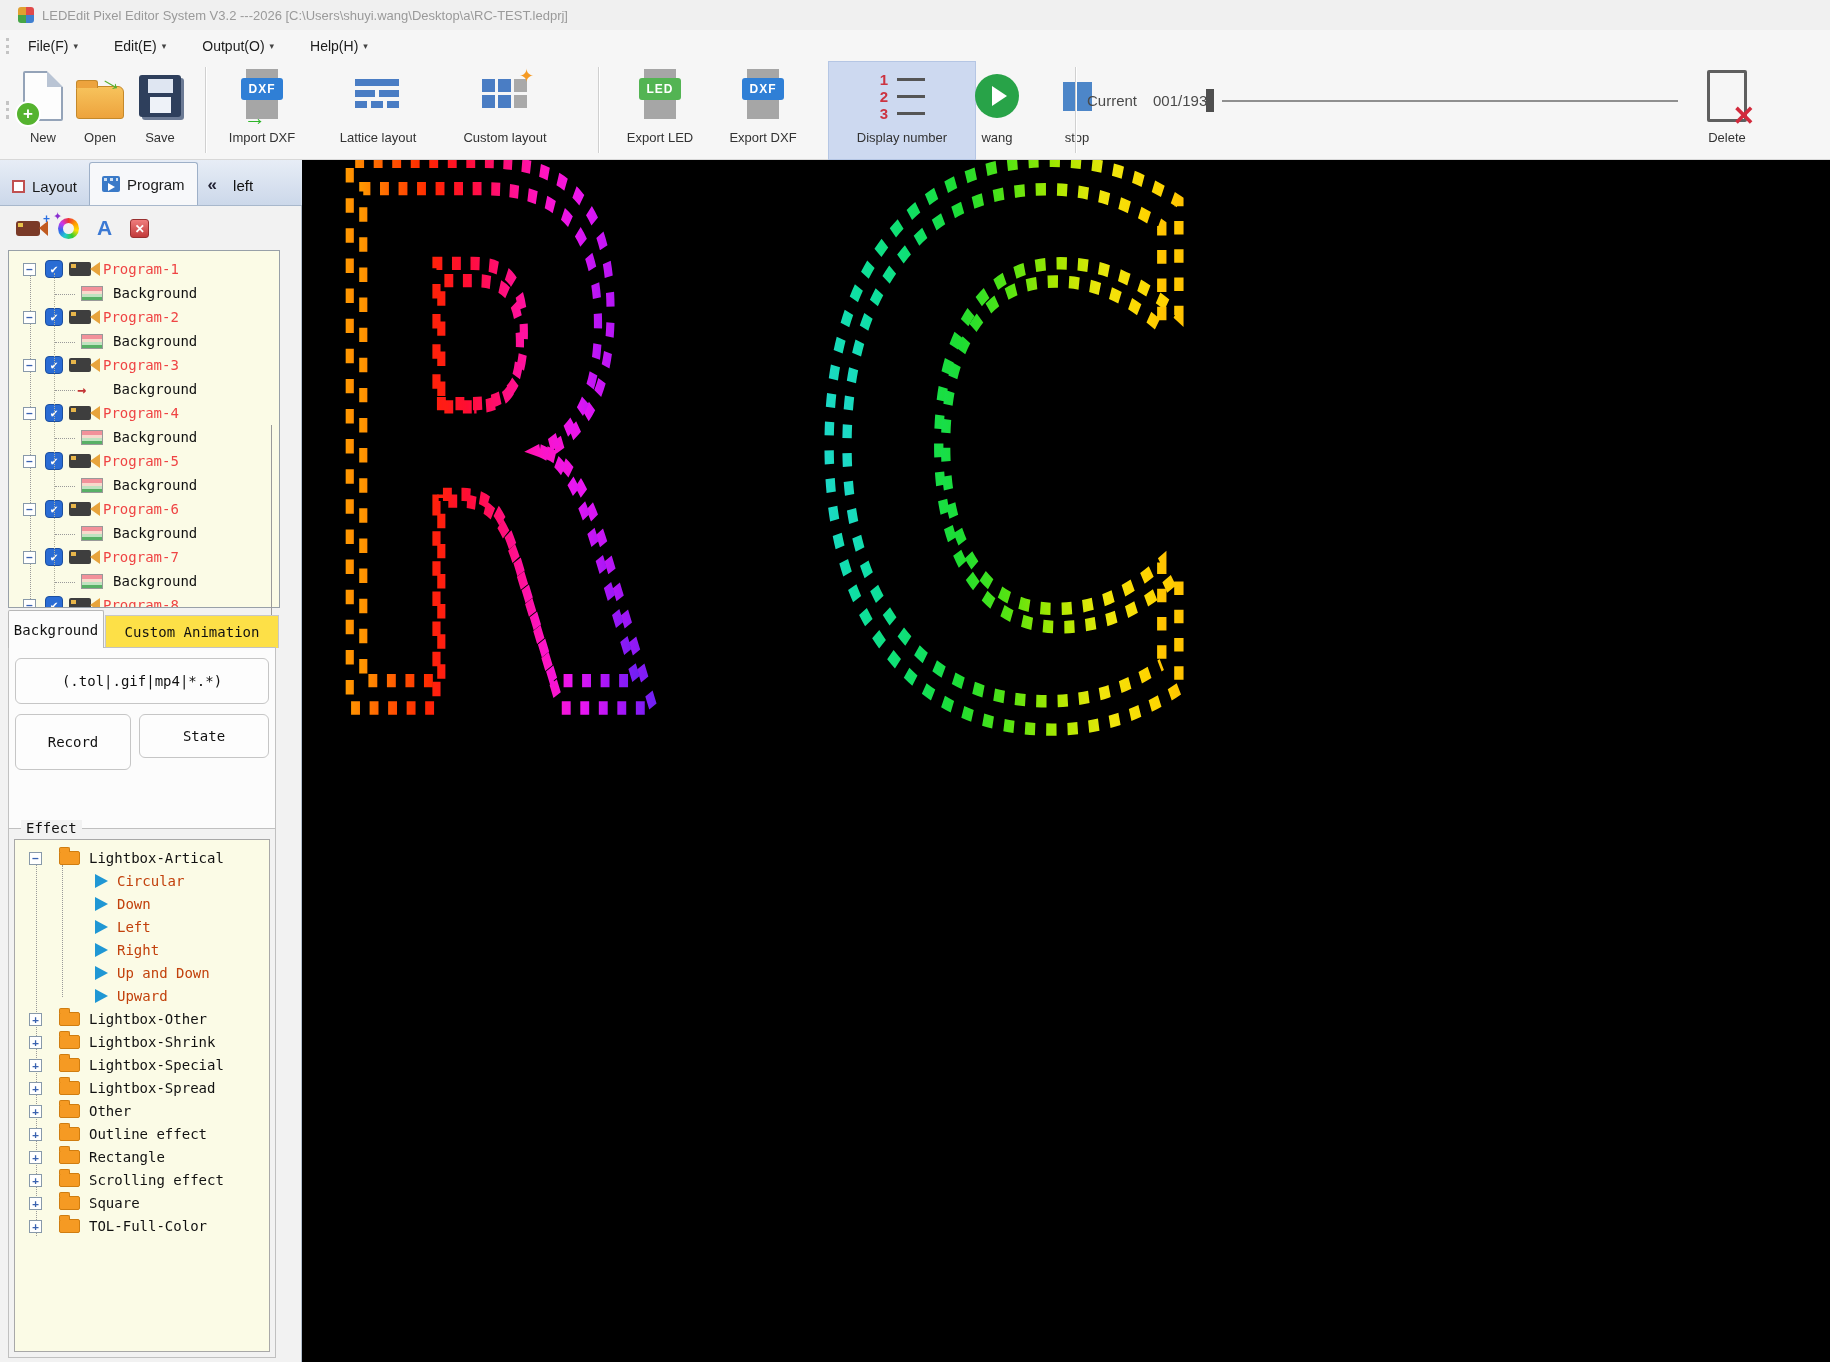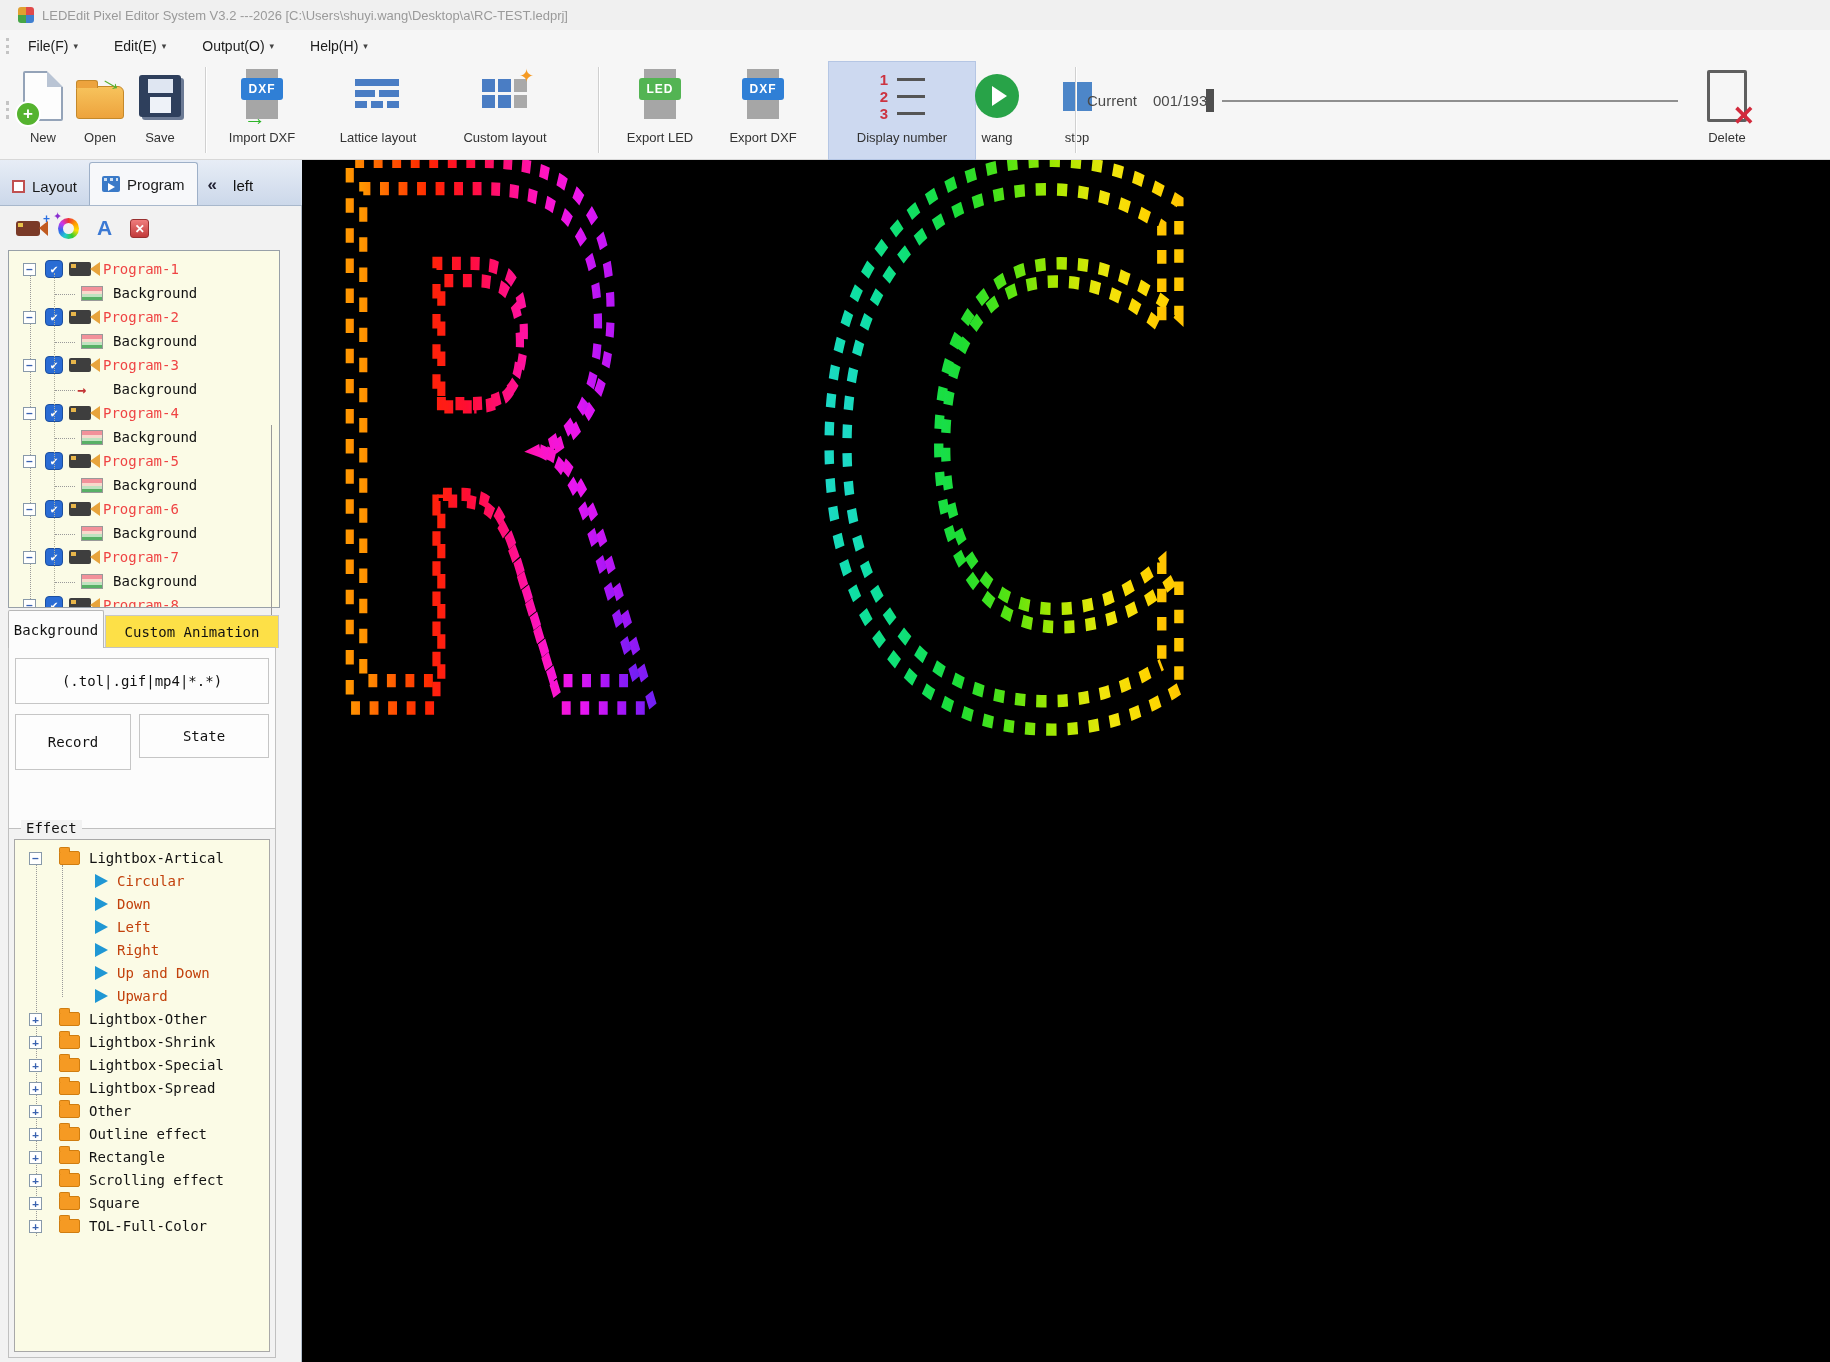--- a/index.html
+++ b/index.html
@@ -121,21 +121,21 @@
   .arrow-ic{position:absolute;left:68px;top:1px;color:#c23333;font-weight:bold;font-size:15px;line-height:20px;}
   .clab{position:absolute;left:104px;top:2px;color:#111;white-space:nowrap;}
   .mtabs{position:absolute;left:8px;top:404px;width:268px;height:38px;}
   .mtab{position:absolute;bottom:0;font-family:"DejaVu Sans Mono",monospace;font-size:14px;color:#111;
         display:flex;align-items:center;justify-content:center;box-sizing:border-box;}
   .mtab.mactive{left:0;width:96px;height:38px;background:#fcfcfc;border:1px solid #b8b8b8;border-bottom:none;
                 border-radius:2px 2px 0 0;z-index:2;}
   .mtab.minactive{left:97px;width:174px;height:33px;background:#fde047;border:1px solid #c8c8c8;border-bottom:none;}
   .mediapane{position:absolute;left:8px;top:441px;width:268px;height:182px;background:#fcfcfc;
              border:1px solid #c2c2c2;box-sizing:border-box;}
-  .btn{position:absolute;background:#fdfdfd;border:1px solid #c6c6c6;border-radius:0;
+  .btn{position:absolute;background:#fdfdfd;border:1px solid #c6c6c6;border-radius:6px;
        font-family:"DejaVu Sans Mono",monospace;font-size:14px;color:#111;display:flex;align-items:center;
        justify-content:center;box-sizing:border-box;white-space:nowrap;}
   .b-filter{left:6px;top:10px;width:254px;height:46px;}
   .b-record{left:6px;top:66px;width:116px;height:56px;}
   .b-state{left:130px;top:66px;width:130px;height:44px;}
   .b-add{left:6px;top:118px;width:254px;height:46px;}
   .egroup{position:absolute;left:8px;top:622px;width:268px;bottom:4px;border:1px solid #c0c0c0;box-sizing:border-box;}
   .elabel{position:absolute;left:12px;top:-9px;background:#f2f2f2;padding:0 5px;
           font-family:"DejaVu Sans Mono",monospace;font-size:14px;color:#111;}
   .etree{position:absolute;left:5px;top:10px;right:5px;bottom:5px;background:#fbfbe6;border:1px solid #a8a8a8;

